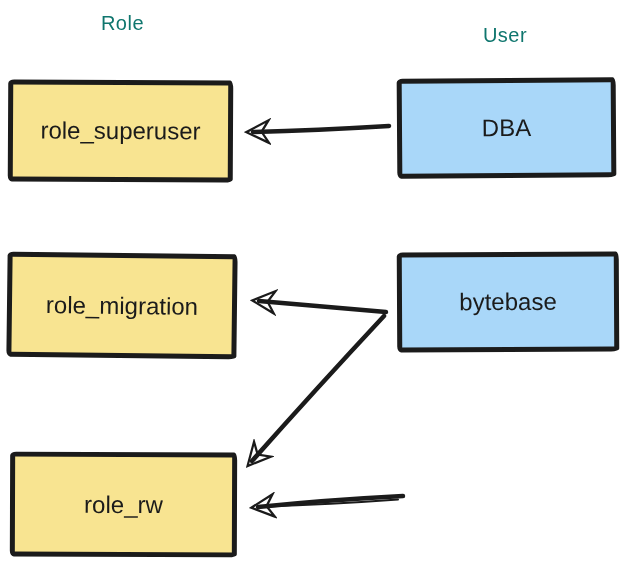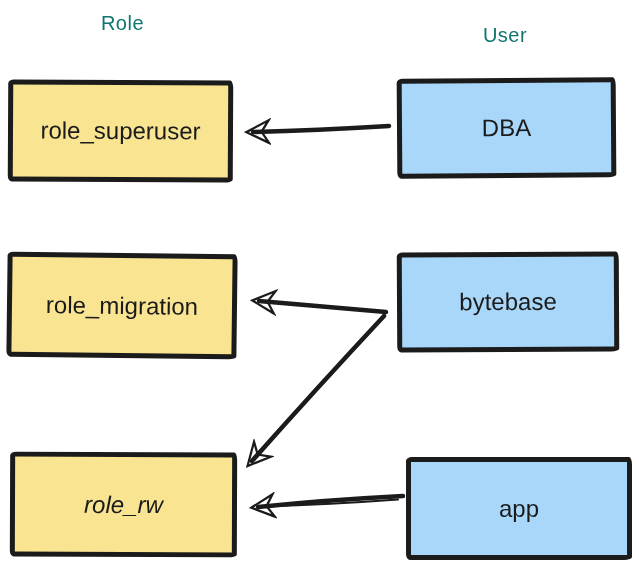--- a/index.html
+++ b/index.html
@@ -37,21 +37,21 @@
     
     border-radius: 6px 3px 8px 4px / 4px 8px 3px 6px;
   }
   .node.role { background: #f8e491; }
   .node.user { background: #a9d7f9; }
 
   #n-role-superuser { left: 8px;   top: 80px;  width: 225px; height: 102px; transform: rotate(0.3deg); }
   #n-dba            { left: 397px; top: 78px;  width: 219px; height: 100px; transform: rotate(-0.4deg); }
   #n-role-migration { left: 7px;   top: 253px; width: 230px; height: 105px; transform: rotate(0.7deg); }
   #n-bytebase       { left: 397px; top: 252px; width: 222px; height: 100px; transform: rotate(-0.3deg); }
-  #n-role-rw        { left: 10px;  top: 452px; width: 227px; height: 105px; transform: rotate(0.2deg); font-style: italic; }
+  #n-role-rw        { left: 10px;  top: 452px; width: 227px; height: 105px; transform: rotate(0.2deg); }
   #n-app            { left: 406px; top: 457px; width: 226px; height: 103px; }
 
   svg.edges {
     position: absolute;
     left: 0; top: 0;
     width: 639px;
     height: 567px;
     pointer-events: none;
   }
   svg.edges path {
@@ -84,23 +84,20 @@
   </div>
 
   <div class="node user" id="n-bytebase">
     <span>bytebase</span>
   </div>
 
   <div class="node role" id="n-role-rw">
     <span>role_rw</span>
   </div>
 
-  <div class="node user" id="n-app">
-    <span>app</span>
-  </div>
 
   <svg class="edges" viewBox="0 0 639 567" aria-hidden="true">
     <defs>
       <marker id="arrowhead" viewBox="0 0 12 12" refX="8" refY="6" markerWidth="6" markerHeight="6" orient="auto">
         <path d="M1,1 L11,6 L1,11 L4.2,6 Z" fill="#1b1b1b" stroke="none"></path>
       </marker>
     </defs>
 
     <g>
       <path class="edge-main" d="M 389 126 Q 315 130.5 253 132" marker-end="url(#arrowhead)"></path>

